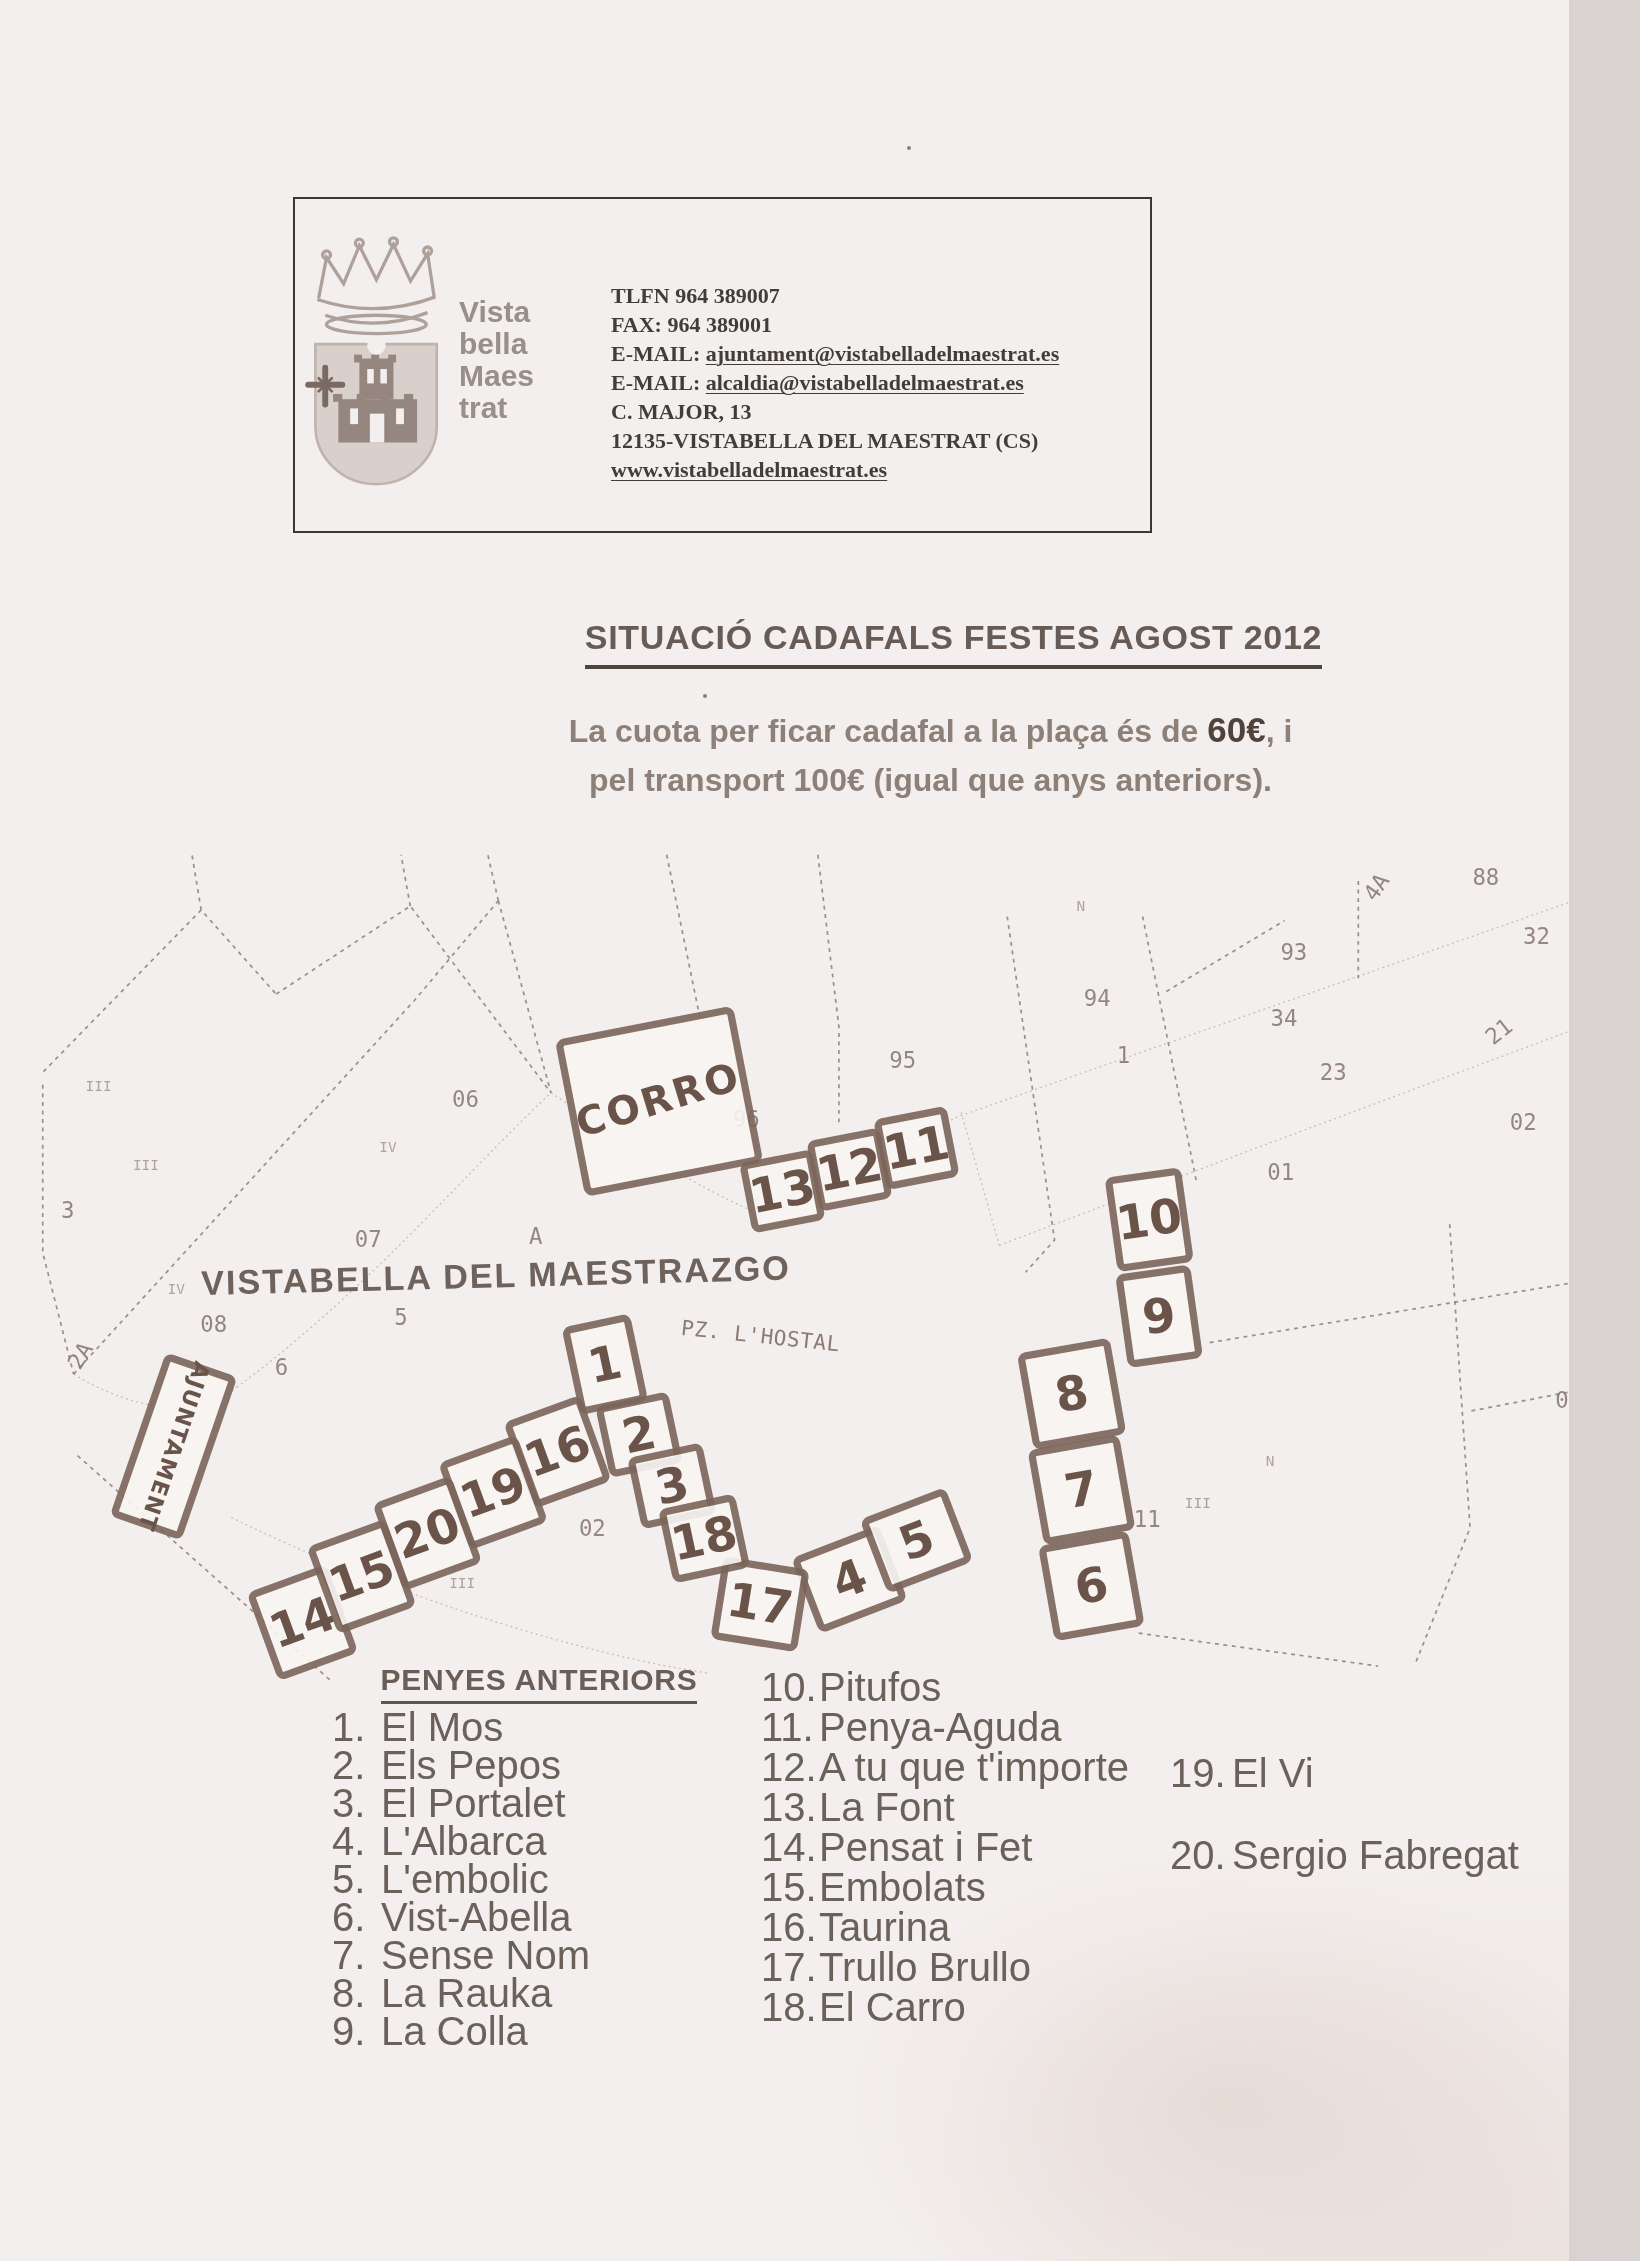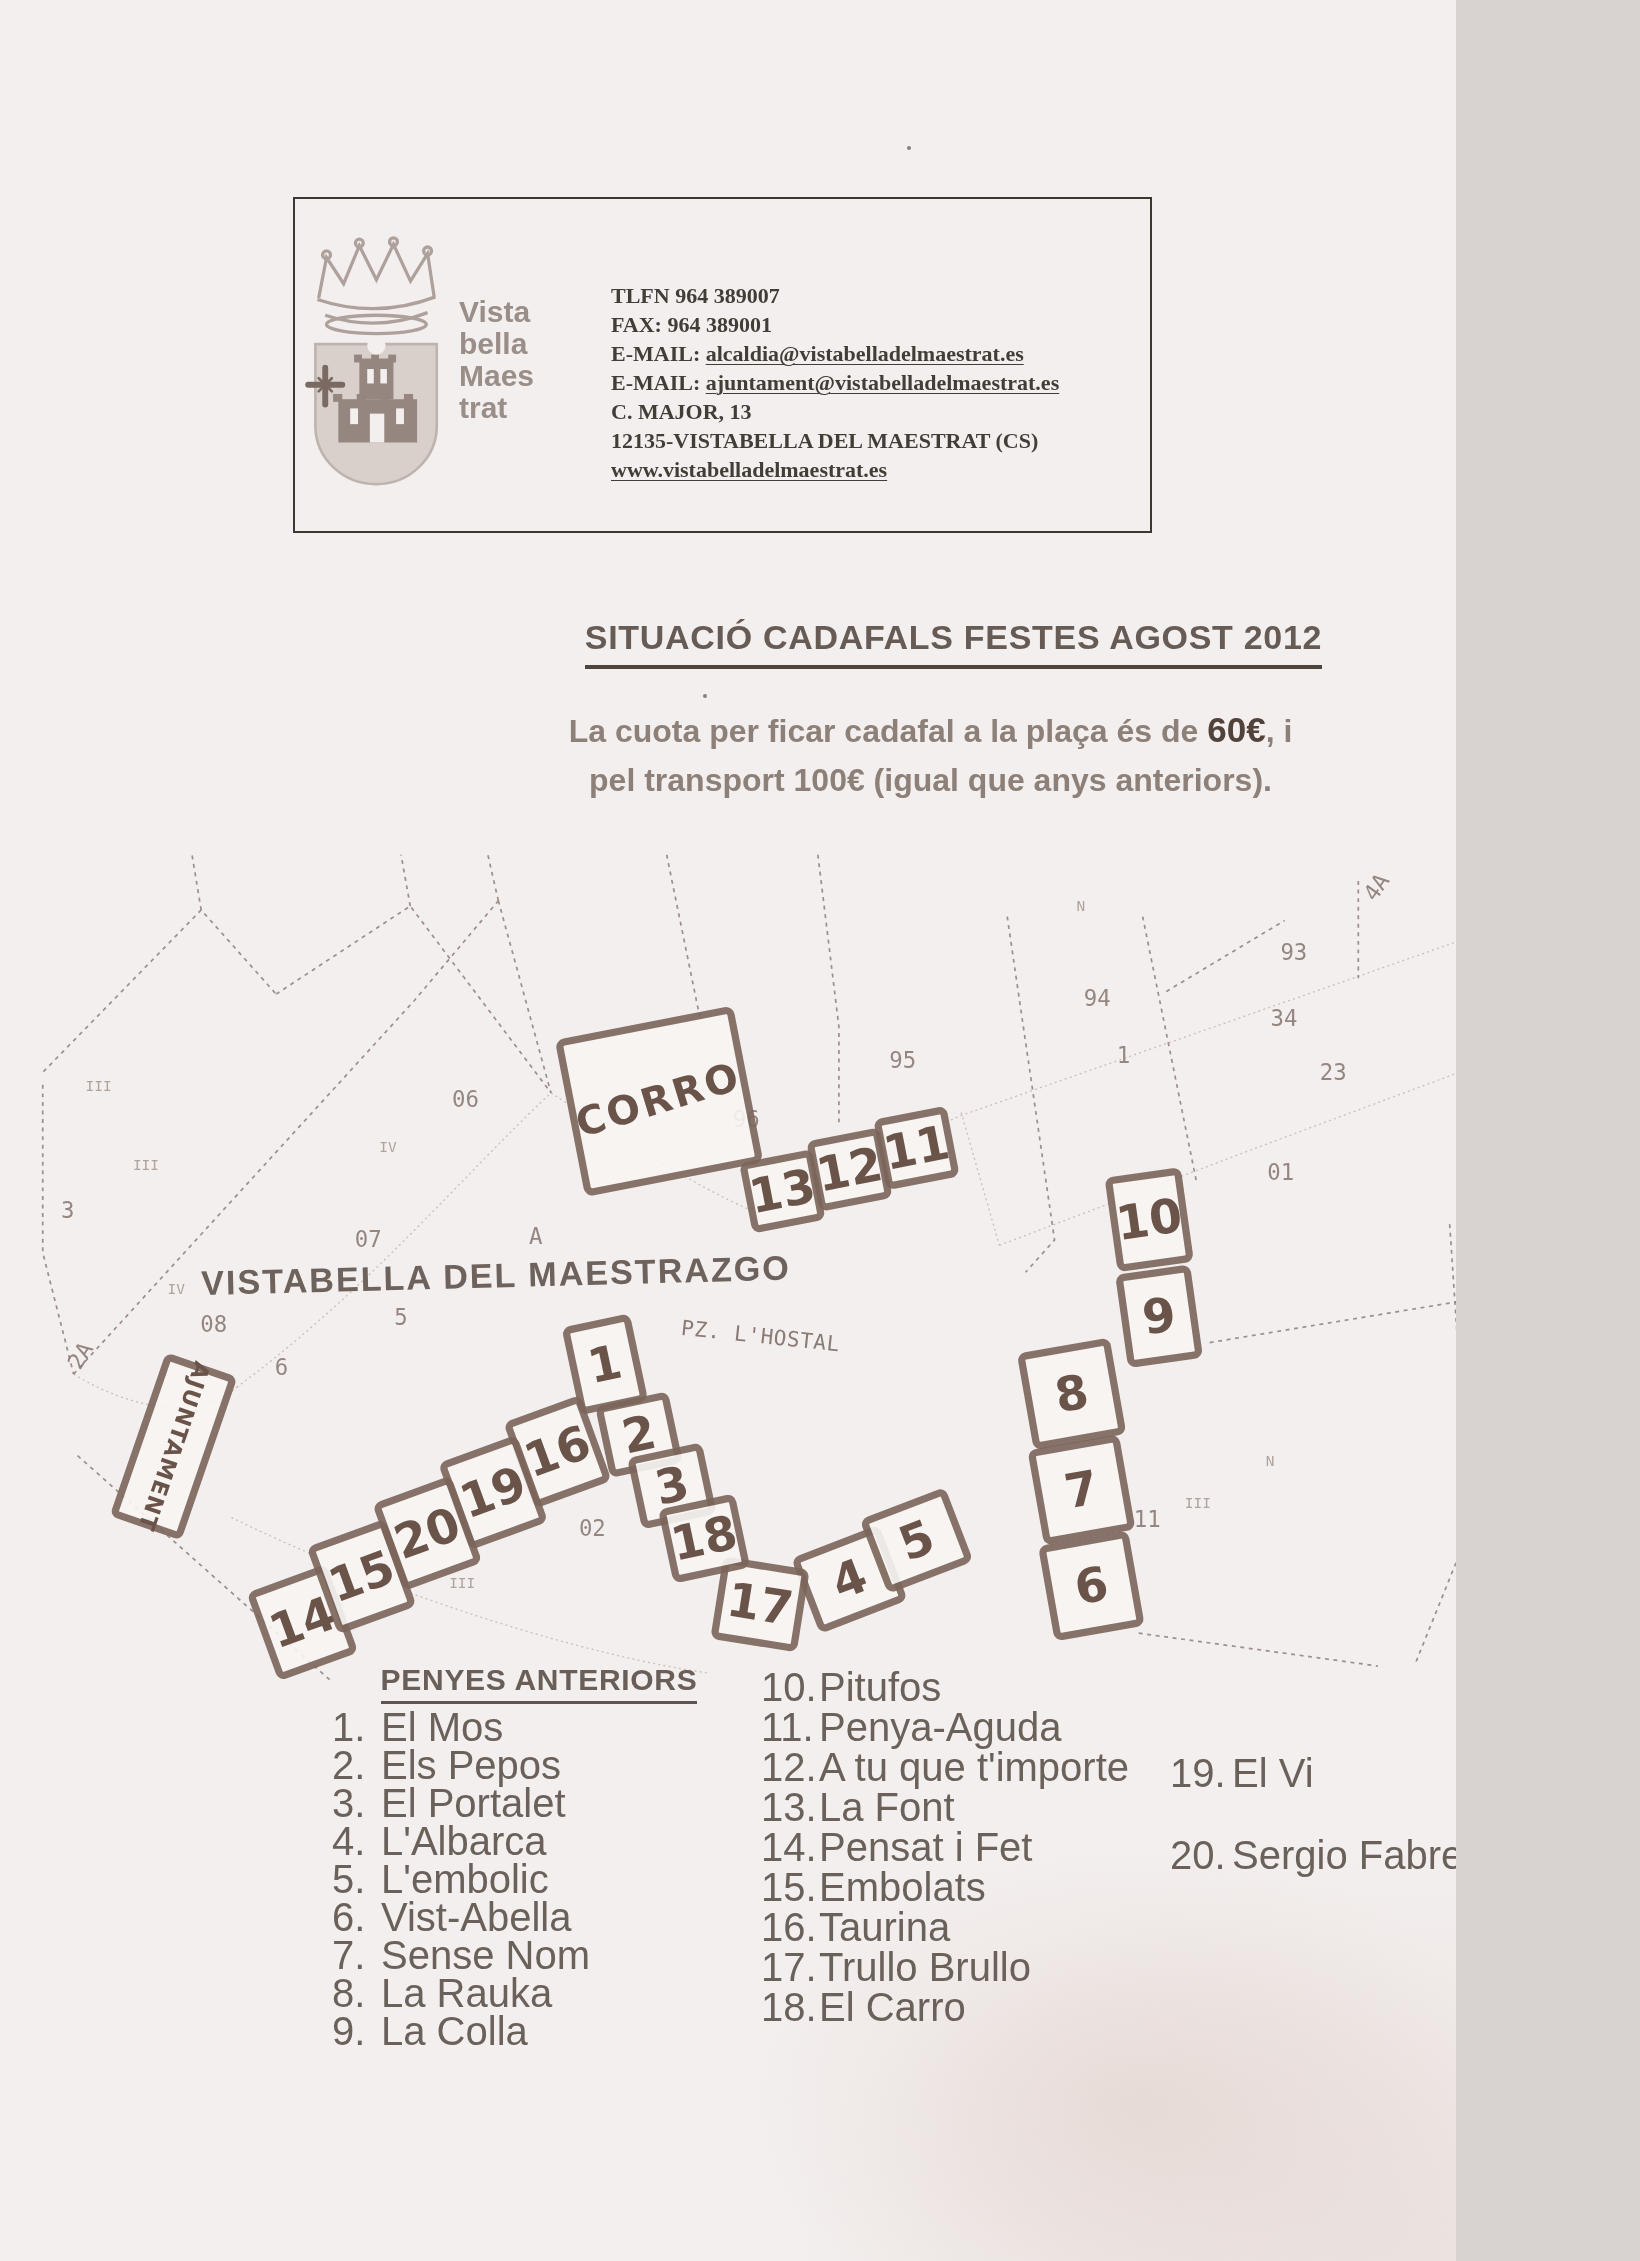--- a/index.html
+++ b/index.html
@@ -1,16 +1,16 @@
 <!DOCTYPE html>
 <html style="font-size:10.5px"><head>
 <meta charset="utf-8">
 <style>
   html,body{margin:0;padding:0;background:#d8d2d0;}
-  .page{position:relative;width:1456px;height:2261px;overflow:hidden;
+  .page{position:relative;width:1569px;height:2261px;overflow:hidden;
     font-family:"Liberation Sans",sans-serif;
     background:
       radial-gradient(592px 394px at 78% 93%, rgba(189,150,134,.18), transparent 65%),
       radial-gradient(920px 592px at 98% 100%, rgba(180,140,120,.13), transparent 70%),
       #f3efee; text-decoration: underline;}
   
   .letterhead{position:absolute;left:293px;top:197px;width:855px;height:332px;
     border:2.6px solid #3d3731;}
   .crest{position:absolute;left:4px;top:20px;width:164px;height:283px;}
   .brand{position:absolute;left:164px;top:97px;font-weight:bold;font-size:30px;
@@ -102,22 +102,22 @@
     </svg>
     <div class="brand">
       <div>Vista</div>
       <div>bella</div>
       <div>Maes</div>
       <div>trat</div>
     </div>
     <div class="contact">
       <div>TLFN 964 389007</div>
       <div>FAX: 964 389001</div>
+      <div><span>E-MAIL:</span> <span class="u">ajuntament@vistabelladelmaestrat.es</span></div>
       <div><span>E-MAIL:</span> <span class="u">alcaldia@vistabelladelmaestrat.es</span></div>
-      <div><span>E-MAIL:</span> <span class="u">ajuntament@vistabelladelmaestrat.es</span></div>
       <div>C. MAJOR, 13</div>
       <div>12135-VISTABELLA DEL MAESTRAT (CS)</div>
       <div class="u">www.vistabelladelmaestrat.es</div>
     </div>
   </div>
 
   <div class="doc-title">
     <span>SITUACIÓ CADAFALS FESTES AGOST 2012</span>
   </div>
   <div class="intro">

